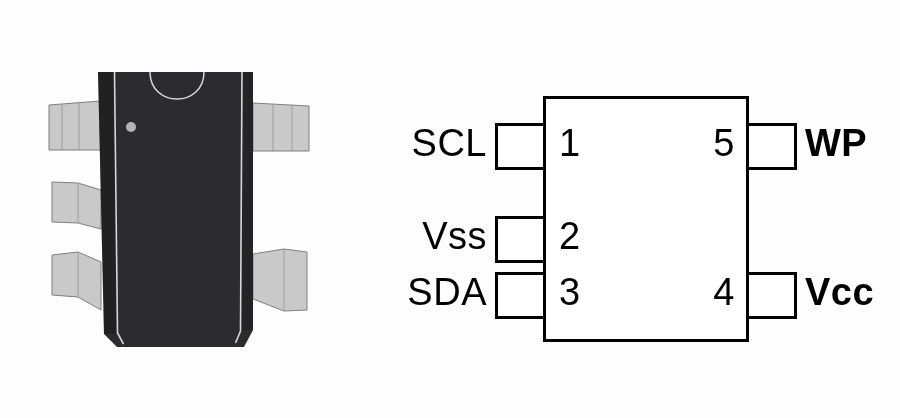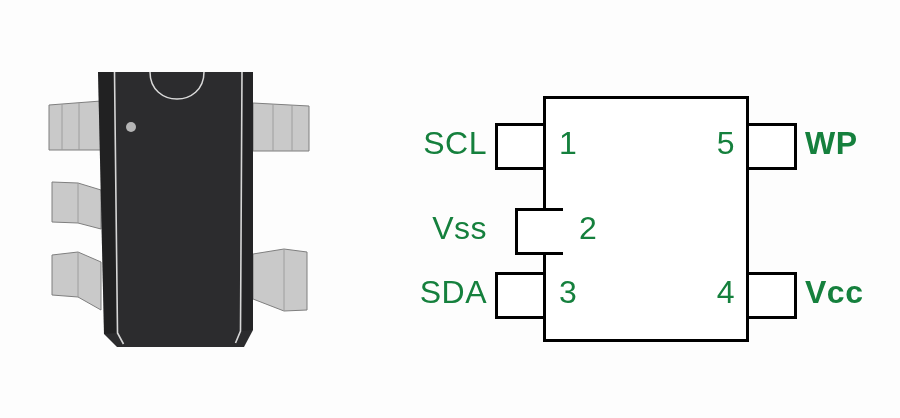--- a/index.html
+++ b/index.html
@@ -25,25 +25,25 @@
     position:absolute;left:543px;top:96px;width:206px;height:246px;
     border:3px solid #000;background:#fff;box-sizing:border-box;
   }
   .pinbox{
     position:absolute;width:48px;height:47px;background:#fff;
     border:3px solid #000;box-sizing:border-box;
   }
   .pb-left{left:495px;border-right:none;}
   .pb-right{left:749px;border-left:none;}
   .row1{top:123px;}
-  .row2{top:208px;margin-left:20px;}
+  .row2{top:216px;}
   .row3{top:272px;}
   .pin-text{
     position:absolute;height:47px;display:flex;align-items:center;
-    font-size:32px;color:#15803d;letter-spacing:0.5px;
+    font-size:38px;color:#000000;letter-spacing:0.5px;
     transform:translateY(-3px);white-space:nowrap;text-align:right;
   }
   .num-left{left:559px;}
   .num-right{right:165px;justify-content:flex-end;}
   .lbl-left{right:413px;justify-content:flex-end;}
   .lbl-right{left:805px;font-weight:bold;}
 </style>
 </head>
 <body>
 

